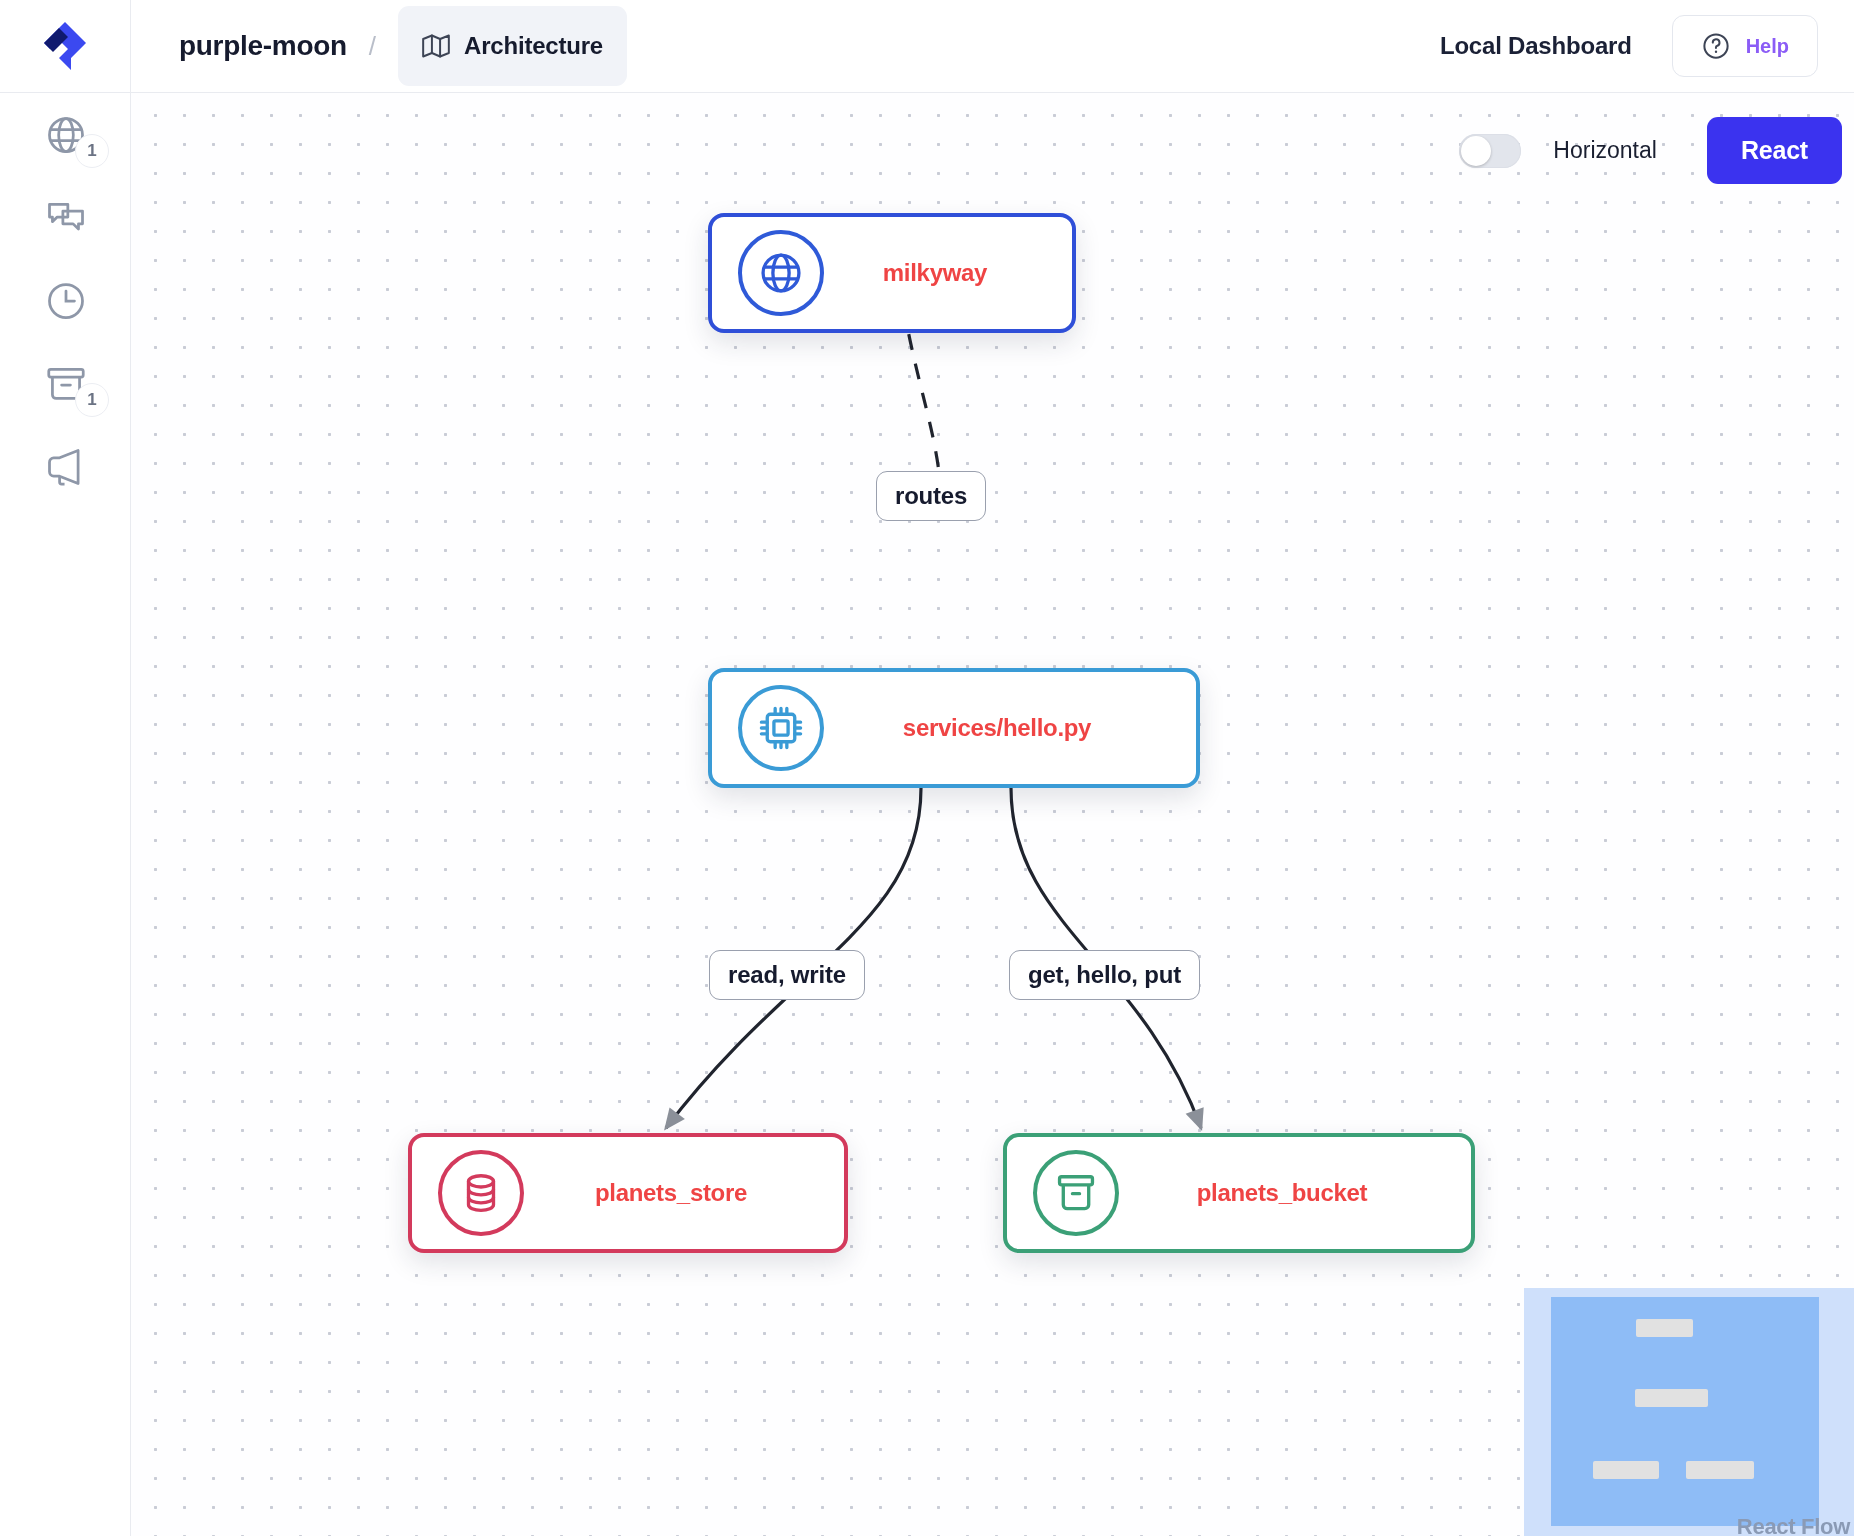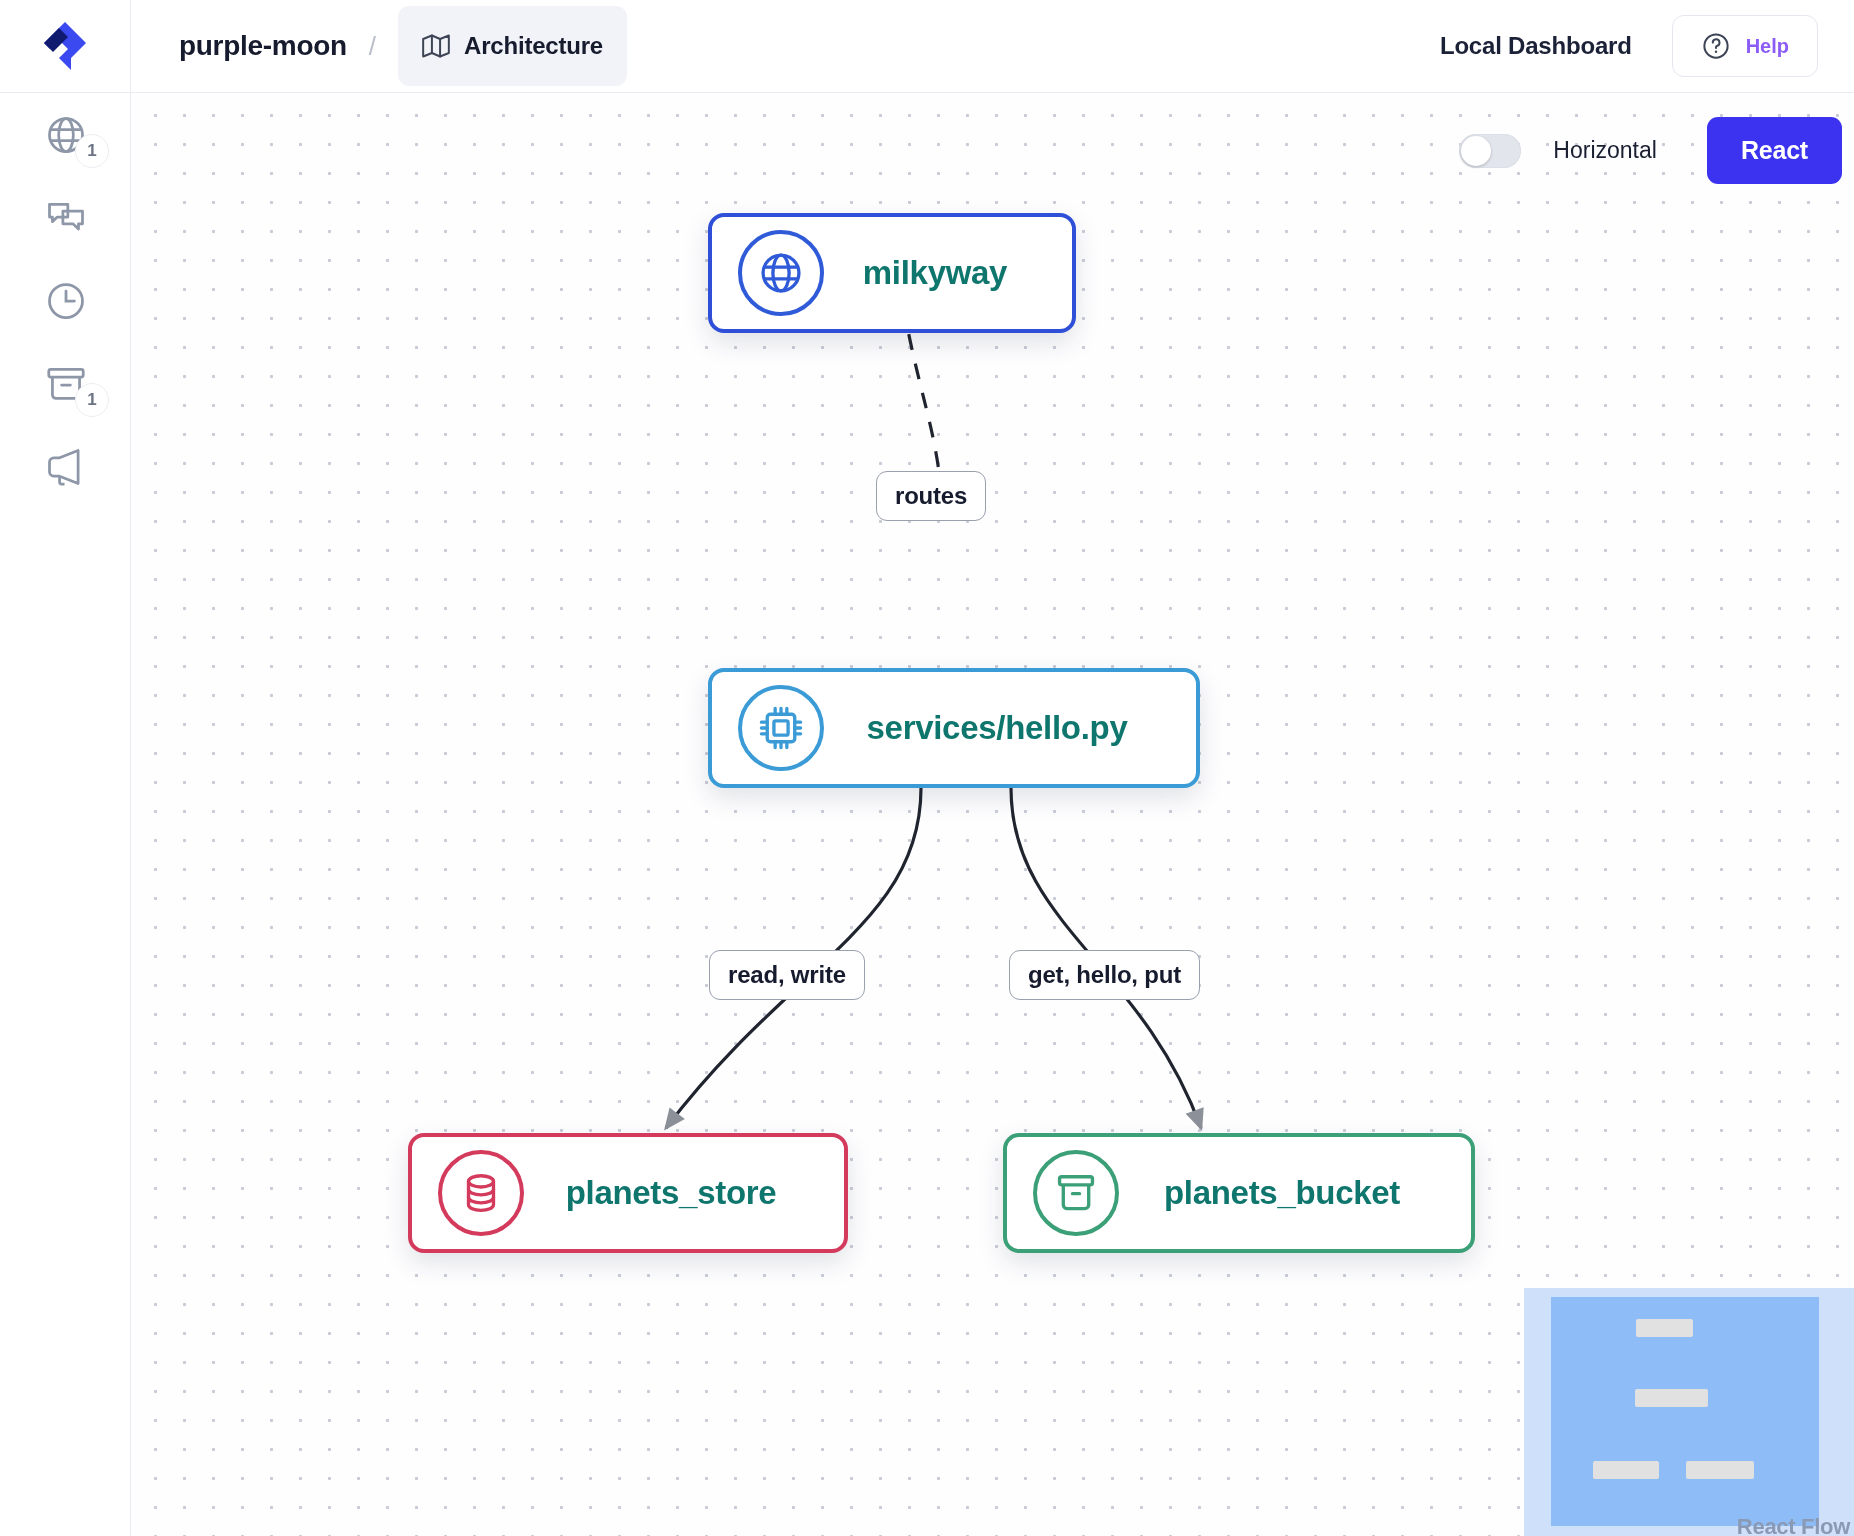--- a/index.html
+++ b/index.html
@@ -124,22 +124,22 @@
     cursor: pointer;
     z-index: 10;
   }
   .node .ring {
     width: 86px; height: 86px; border-radius: 50%;
     display: flex; align-items: center; justify-content: center;
     flex: 0 0 auto;
   }
   .node .title {
     flex: 1; text-align: center;
-    font-size: 33px; font-weight: 700;
-    color: #0f766e; letter-spacing: -0.3px;
+    font-size: 24px; font-weight: 700;
+    color: #ef4444; letter-spacing: -0.3px;
     padding-right: 26px;
   }
   .node.n-api   { border: 4px solid #2f4fd8; }
   .node.n-api .ring   { border: 4px solid #2f5ad8; }
   .node.n-svc   { border: 4px solid #3a9bd6; }
   .node.n-svc .ring   { border: 4px solid #3a9bd6; }
   .node.n-db    { border: 4px solid #d33a5c; }
   .node.n-db .ring    { border: 4px solid #d33a5c; }
   .node.n-bkt   { border: 4px solid #3ba077; }
   .node.n-bkt .ring   { border: 4px solid #3ba077; }

